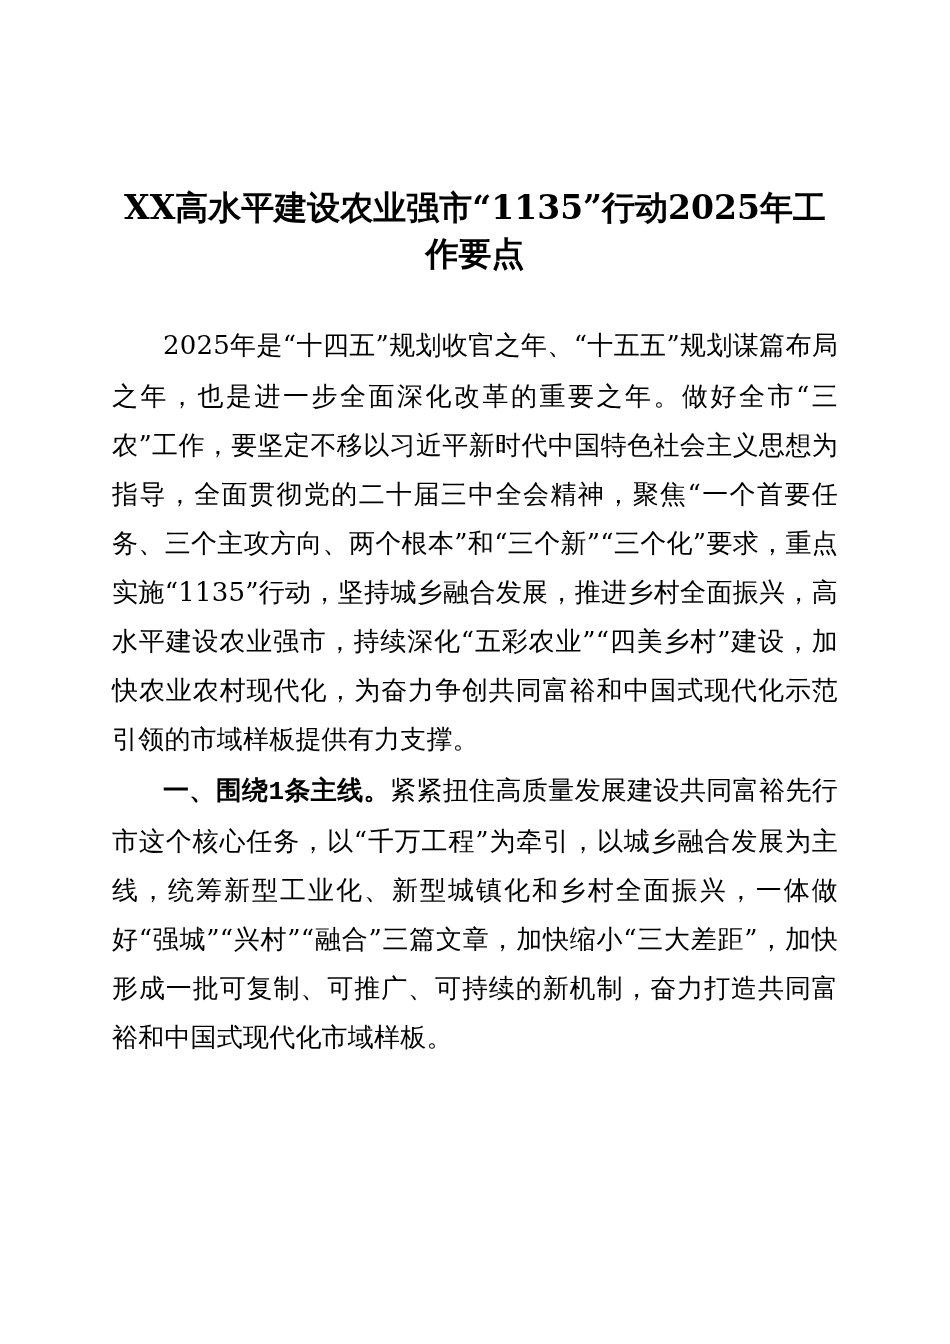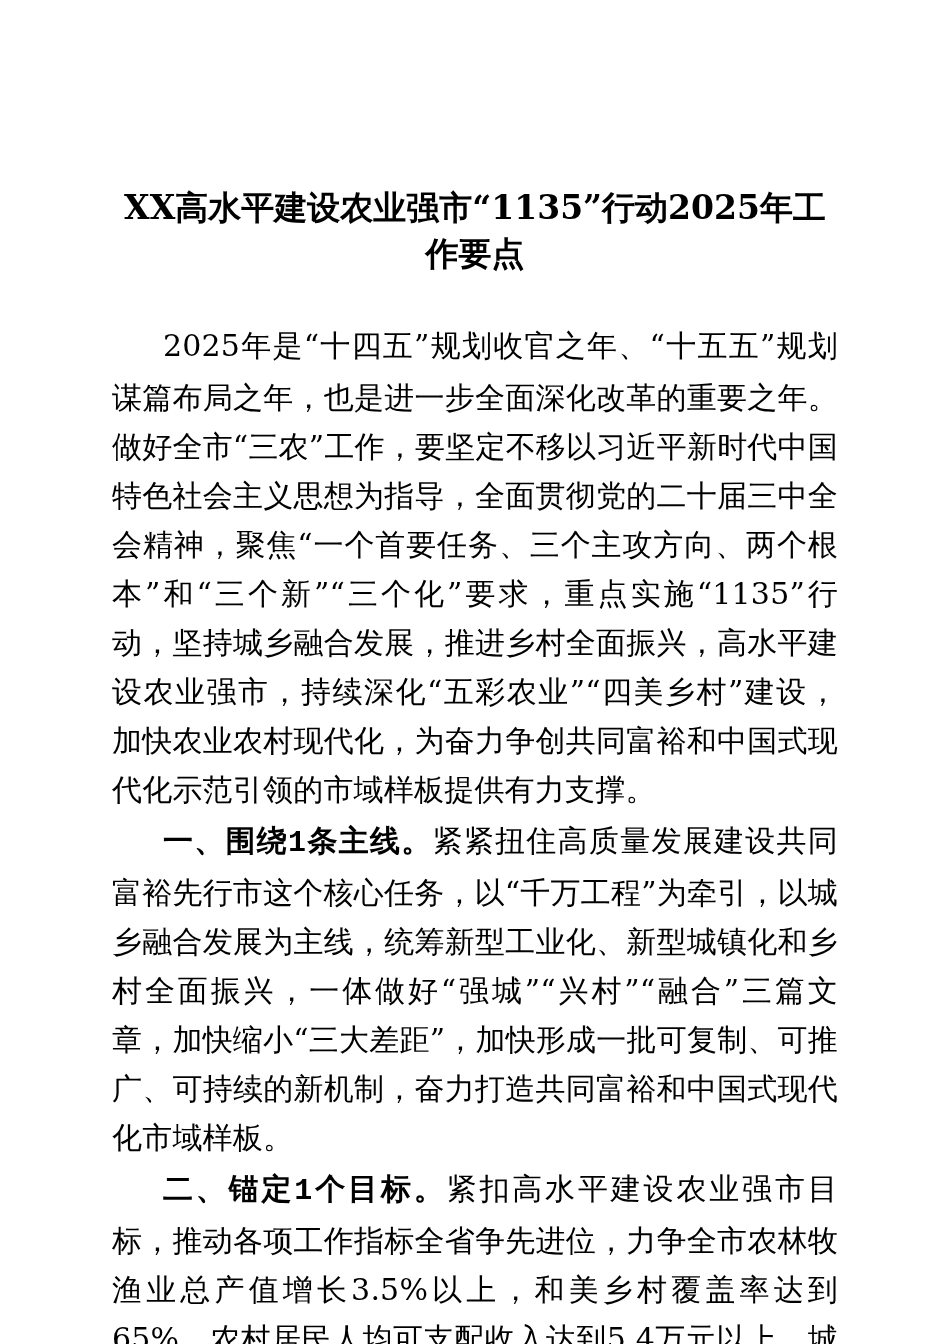--- a/index.html
+++ b/index.html
@@ -26,21 +26,21 @@
     font-weight: bold;
     font-size: 33px;
     line-height: 46px;
     text-align: center;
     letter-spacing: 0px;
     margin: 0 0 44px 0;
     padding: 0 2px;
   }
   .para {
     font-family: "DejaVu Serif", "Liberation Serif", serif;
-    font-size: 30px;
+    font-size: 26px;
     line-height: 49px;
     text-align: justify;
     text-justify: inter-ideograph;
     text-indent: 51px;
     margin: 0 0 2px 0;
     letter-spacing: 0.2px;
   }
   .para .lead {
     font-weight: bold;
     font-family: Liberation Mono, monospace;
@@ -54,17 +54,14 @@
   <h1 class="doc-title">XX高水平建设农业强市“1135”行动2025年工作要点</h1>
 
   <p class="para">
     <span class="lead"></span><span>2025年是“十四五”规划收官之年、“十五五”规划谋篇布局之年，也是进一步全面深化改革的重要之年。做好全市“三农”工作，要坚定不移以习近平新时代中国特色社会主义思想为指导，全面贯彻党的二十届三中全会精神，聚焦“一个首要任务、三个主攻方向、两个根本”和“三个新”“三个化”要求，重点实施“1135”行动，坚持城乡融合发展，推进乡村全面振兴，高水平建设农业强市，持续深化“五彩农业”“四美乡村”建设，加快农业农村现代化，为奋力争创共同富裕和中国式现代化示范引领的市域样板提供有力支撑。</span>
   </p>
 
   <p class="para">
     <span class="lead">一、围绕1条主线。</span><span>紧紧扭住高质量发展建设共同富裕先行市这个核心任务，以“千万工程”为牵引，以城乡融合发展为主线，统筹新型工业化、新型城镇化和乡村全面振兴，一体做好“强城”“兴村”“融合”三篇文章，加快缩小“三大差距”，加快形成一批可复制、可推广、可持续的新机制，奋力打造共同富裕和中国式现代化市域样板。</span>
   </p>
 
-  <p class="para">
-    <span class="lead">二、锚定1个目标。</span><span>紧扣高水平建设农业强市目标，推动各项工作指标全省争先进位，力争全市农林牧渔业总产值增长3.5%以上，和美乡村覆盖率达到65%，农村居民人均可支配收入达到5.4万元以上，城乡居民收入倍差缩小到1.61。打造一批</span>
-  </p>
 
 </div>
 
 </body></html>

